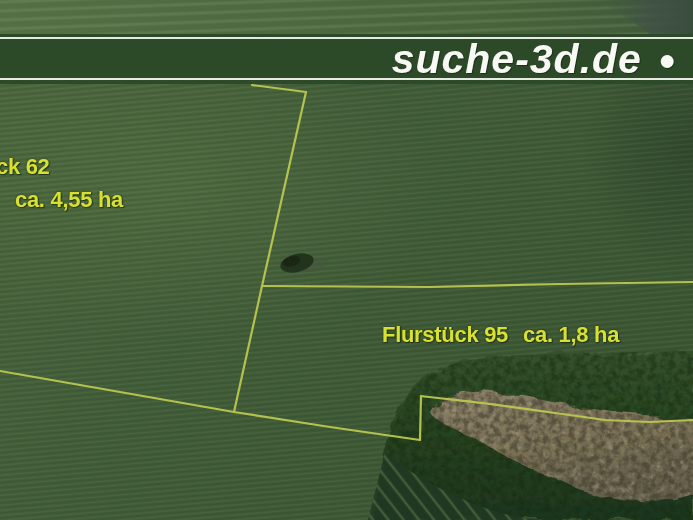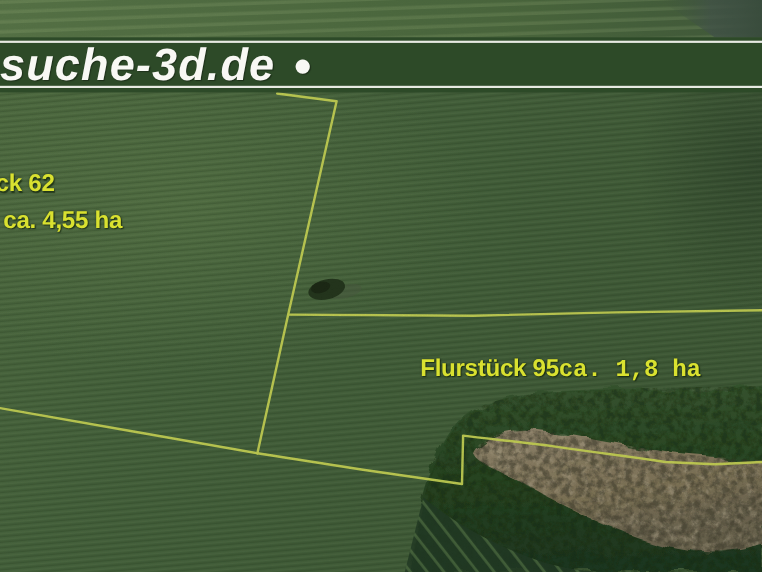--- a/index.html
+++ b/index.html
@@ -9,21 +9,21 @@
     overflow:hidden;
     font-family:"Liberation Sans", sans-serif;
     background:#44613a;
   }
   .scene{position:absolute;left:0;top:0;width:693px;height:520px;display:block;}
 
   
   .banner{
     position:absolute;left:0;top:34px;width:693px;height:50px;
     background:var(--banner-green,#2d4a28);
-    display:flex;align-items:center;justify-content:flex-start;
+    display:flex;align-items:center;justify-content:flex-end;
     overflow:hidden;white-space:nowrap;
   }
   .banner .rule{
     position:absolute;left:0;right:0;height:2px;
     background:#f1f2ec;opacity:.95;
   }
   .banner .rule.top{top:3px;}
   .banner .rule.bottom{bottom:4px;}
   .banner-text{
     color:var(--banner-text,#f8f8f4);
@@ -39,23 +39,23 @@
 
   
   .parcel-label{
     position:absolute;
     color:var(--label-yellow,#d9e130);
     font-weight:bold;font-size:22px;letter-spacing:-0.3px;
     text-shadow:0 0 2px rgba(10,25,5,.6),1px 1px 1px rgba(10,25,5,.55);
     white-space:nowrap;
   }
   .label-62{left:-4px;top:150px;line-height:33px;}
-  .label-62 .area{margin-left:7px;}
+  .label-62 .area{margin-left:19px;}
   .label-61{left:382px;top:322px;}
-  .label-61 .area{font-family:Liberation Mono, monospace;}
+  .label-61 .area{margin-left:15px;}
 </style>
 </head>
 <body>
 
 <div class="screen">
 
   <svg class="scene" viewBox="0 0 693 520" aria-hidden="true">
     <defs>
       <linearGradient id="gBase" x1="0" y1="0" x2="1" y2="0.6">
         <stop offset="0" stop-color="#4f6c40"></stop>

